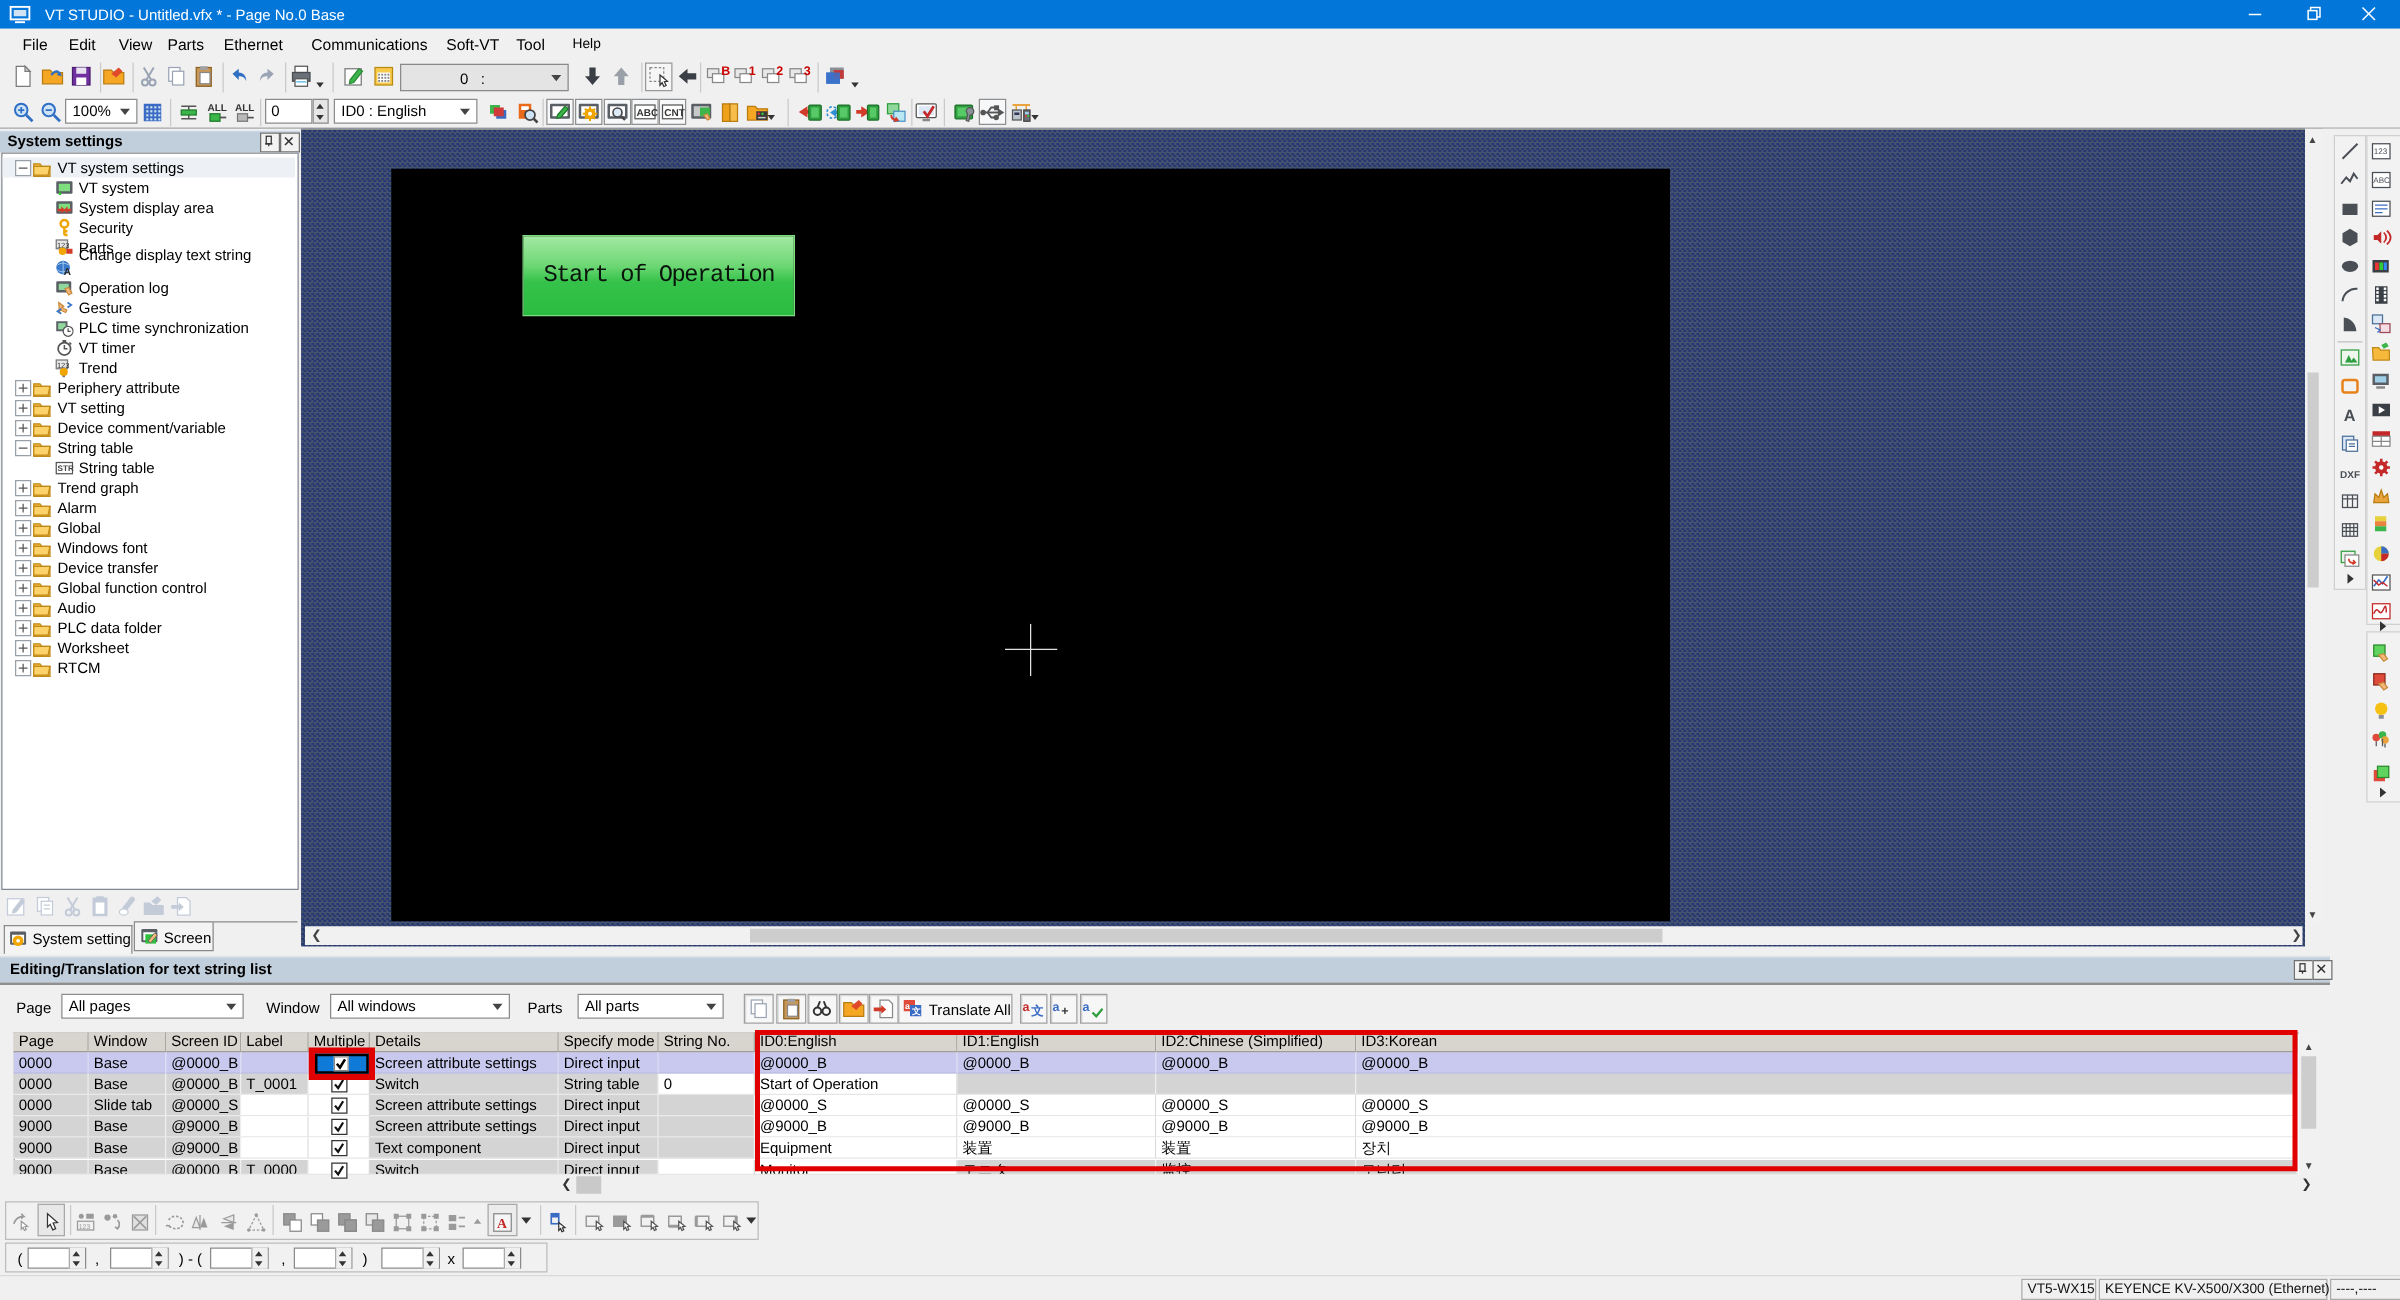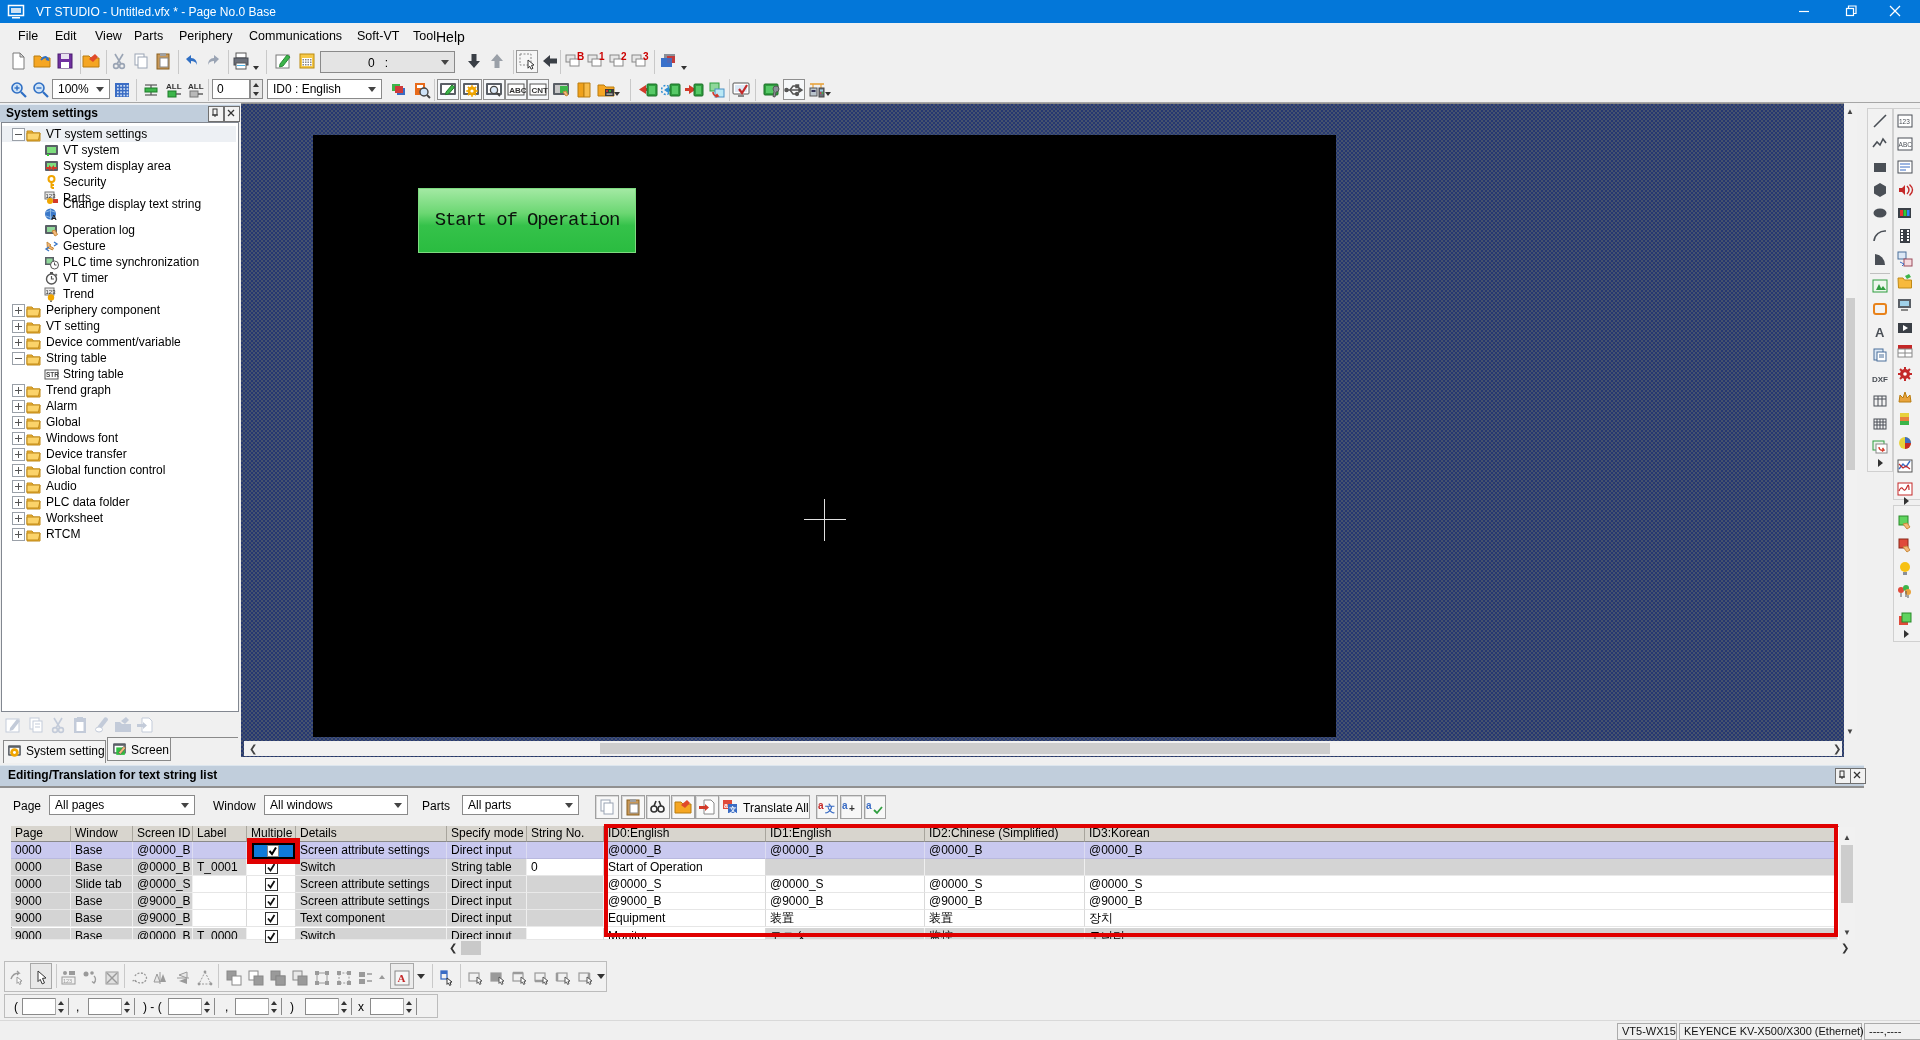--- a/index.html
+++ b/index.html
@@ -28,25 +28,25 @@
       <path d="M54.5 8.5 v-2.5 h7.5 v7.5 h-2.5"></path>
       <line x1="96" y1="6" x2="106" y2="16"></line>
       <line x1="106" y1="6" x2="96" y2="16"></line>
     </g>
   </svg>
 <div class="abs" style="left:0;top:23px;width:1920px;height:24px;background:#f0f0f0"></div>
 <div class="abs" style="left:18px;top:29px;font-size:12.5px">File</div>
 <div class="abs" style="left:55px;top:29px;font-size:12.5px">Edit</div>
 <div class="abs" style="left:95px;top:29px;font-size:12.5px">View</div>
 <div class="abs" style="left:134px;top:29px;font-size:12.5px">Parts</div>
-<div class="abs" style="left:179px;top:29px;font-size:12.5px">Periphery</div>
+<div class="abs" style="left:179px;top:29px;font-size:12.5px">Ethernet</div>
 <div class="abs" style="left:249px;top:29px;font-size:12.5px">Communications</div>
 <div class="abs" style="left:357px;top:29px;font-size:12.5px">Soft-VT</div>
 <div class="abs" style="left:413px;top:29px;font-size:12.5px">Tool</div>
-<div class="abs" style="left:436px;top:29px;font-size:14px">Help</div>
+<div class="abs" style="left:458px;top:29px;font-size:11px">Help</div>
 <div class="abs" style="left:0;top:47px;width:1920px;height:30px;background:#f0f0f0"></div>
 <div class="abs" style="left:0;top:77px;width:1920px;height:26px;background:#f0f0f0;border-bottom:1px solid #a6a6a6;box-sizing:border-box"></div>
 <svg class="abs" style="left:8px;top:51px" width="20" height="20" viewBox="0 0 20 20">
     <path d="M5 2 h7 l4 4 v12 h-11 z" fill="#fff" stroke="#7a7a7a"></path>
     <path d="M12 2 l4 4 h-4 z" fill="#d8d8d8" stroke="#7a7a7a"></path>
   </svg>
 <svg class="abs" style="left:32px;top:51px" width="20" height="20" viewBox="0 0 20 20">
     <path d="M2 5 h6 l2 2 h8 v9 h-16 z" fill="#f5a623" stroke="#b97c10"></path>
     <path d="M9 9 q5-6 7 0" stroke="#2f6fc4" stroke-width="1.8" fill="none"></path>
     <path d="M16 6 l1.5 4 -4-1z" fill="#2f6fc4"></path>
@@ -445,21 +445,21 @@
 <svg class="abs" style="left:12px;top:304px" width="13" height="13" viewBox="0 0 13 13">
     <g stroke="#555" stroke-width="1">
       <line x1="3" y1="6.5" x2="10" y2="6.5"></line>
       <line x1="6.5" y1="3" x2="6.5" y2="10"></line>
     </g>
   </svg>
 <svg class="abs" style="left:26px;top:303px" width="15" height="15" viewBox="0 0 15 15">
     <path d="M1 4 h5 l1.5 2 H14 v8 H1z" fill="#f7b93c" stroke="#c08a18"></path>
     <path d="M1 6 h13 l-1.5 7 H1z" fill="#fbd36a" stroke="#c08a18"></path>
   </svg>
-<div class="trow" style="left:46px;top:302px">Periphery component</div>
+<div class="trow" style="left:46px;top:302px">Periphery attribute</div>
 <div class="pm" style="left:12px;top:320px"></div>
 <svg class="abs" style="left:12px;top:320px" width="13" height="13" viewBox="0 0 13 13">
     <g stroke="#555" stroke-width="1">
       <line x1="3" y1="6.5" x2="10" y2="6.5"></line>
       <line x1="6.5" y1="3" x2="6.5" y2="10"></line>
     </g>
   </svg>
 <svg class="abs" style="left:26px;top:319px" width="15" height="15" viewBox="0 0 15 15">
     <path d="M1 4 h5 l1.5 2 H14 v8 H1z" fill="#f7b93c" stroke="#c08a18"></path>
     <path d="M1 6 h13 l-1.5 7 H1z" fill="#fbd36a" stroke="#c08a18"></path>

